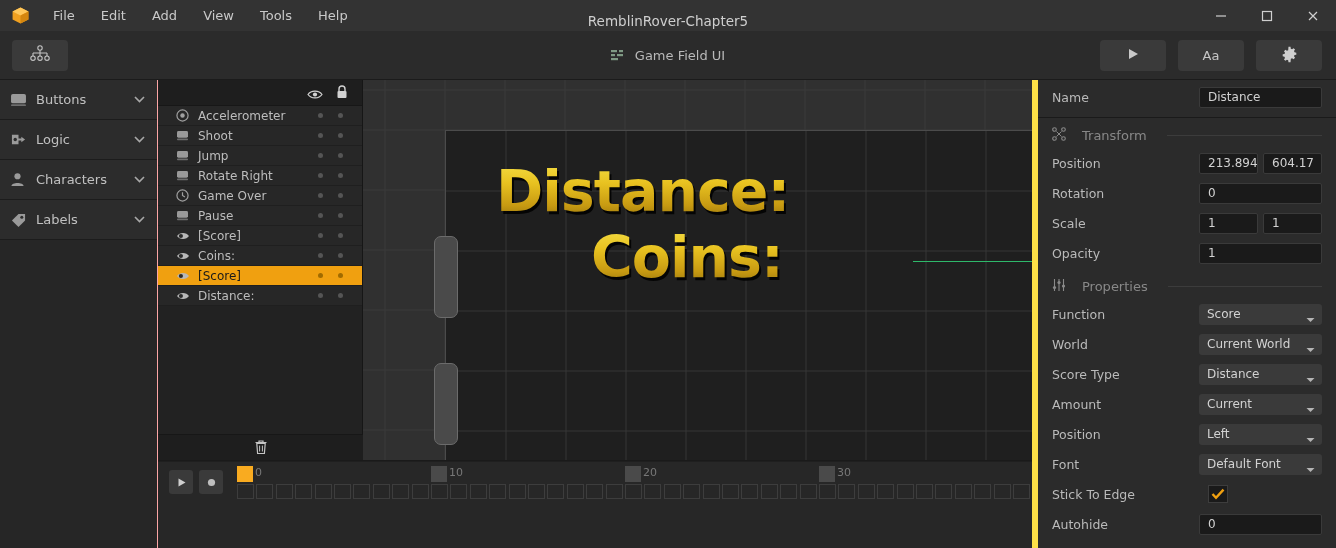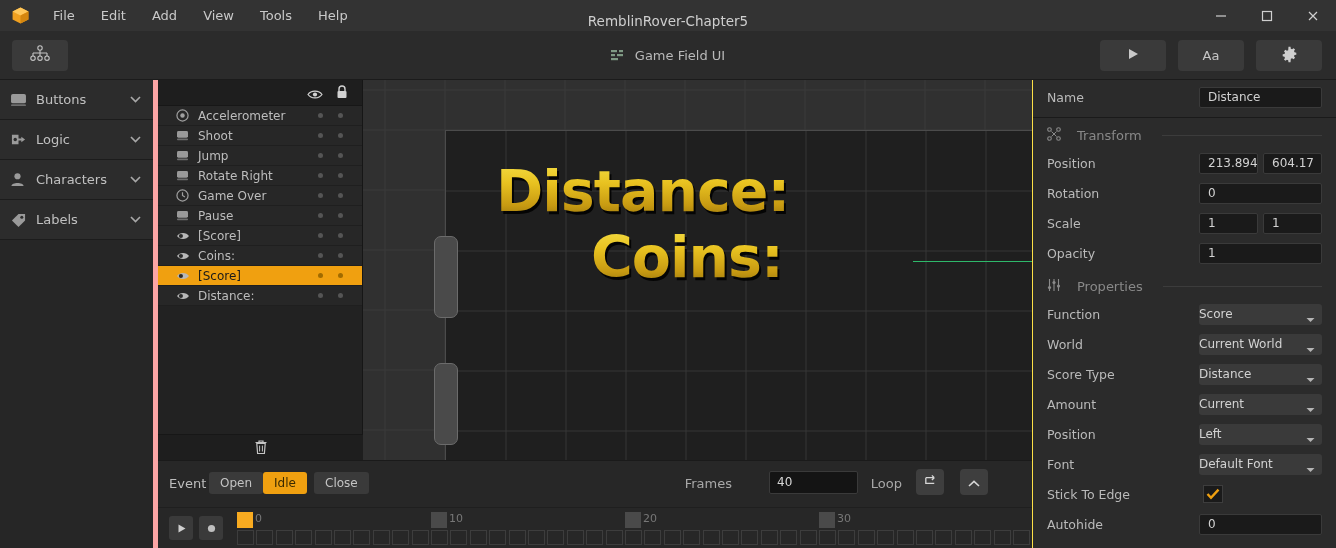--- a/index.html
+++ b/index.html
@@ -50,21 +50,21 @@
   .tb-right { position: absolute; right: 14px; top: 9px; display: flex; gap: 12px; }
   .tb-btn {
     width: 66px; height: 31px; background: #3a3a3a; border-radius: 4px;
     display: flex; align-items: center; justify-content: center;
     font-size: 13px; color: #c6c6c6;
   }
 
   
   .sidebar {
     position: absolute; left: 0; top: 80px; width: 158px; height: 468px;
-    background: #262626; border-right: 5px solid #fca5a5;
+    background: #262626; border-right: 1px solid #fca5a5;
   }
   .sb-item {
     position: relative; height: 40px; display: flex; align-items: center;
     padding: 0 10px; border-bottom: 1px solid #1c1c1c; background: #2c2c2c;
   }
   .sb-ico { width: 26px; display: flex; align-items: center; justify-content: flex-start; }
   .sb-label { flex: 1; font-size: 13px; color: #c0c0c0; }
   .sb-chev { width: 16px; display: flex; align-items: center; justify-content: center; }
   .sb-rest { background: #262626; height: 307px; }
 
@@ -168,41 +168,41 @@
   .tick-mark.first { background: #f9ab20; }
   .tick-lbl { position: absolute; top: 4px; font-size: 11px; color: #777; }
   .frame-cell {
     position: absolute; top: 22px; width: 17px; height: 15px;
     border: 1px solid #3d3d3d; background: transparent;
   }
 
   
   .props {
     position: absolute; left: 1032px; top: 80px; width: 304px; height: 468px;
-    background: #2b2b2b; border-left: 1px solid #fde047; overflow: hidden;
+    background: #2b2b2b; border-left: 6px solid #fde047; overflow: hidden;
   }
   .prop-row { position: relative; height: 30px; display: flex; align-items: center; padding: 0 14px; }
   .prop-lbl { font-size: 12.5px; color: #bababa; width: 150px; }
   .prop-field {
     background: #1a1a1a; border: 1px solid #3a3a3a; border-radius: 2px;
     height: 21px; line-height: 19px; font-size: 12px; color: #d2d2d2; padding-left: 8px;
   }
   .pf-full { width: 123px; }
   .pf-half { width: 59px; }
   .prop-inputs { position: absolute; right: 14px; display: flex; gap: 5px; }
   .sep { height: 1px; background: #1a1a1a; margin: 3px 0 4px 0; }
   .sect {
     position: relative; height: 26px; display: flex; align-items: center; padding: 0 14px; gap: 16px;
   }
   .sect-title { font-size: 13px; color: #888; }
   .sect-line { flex: 1; height: 1px; background: #3c3c3c; margin-left: 4px; }
   .dd {
     position: relative; background: #3a3a3a; border-radius: 3px;
     width: 123px; height: 21px; display: flex; align-items: center;
-    font-size: 12px; color: #d2d2d2;
+    padding-left: 8px; font-size: 12px; color: #d2d2d2;
   }
   .dd-arrow { position: absolute; right: 7px; top: 8px; }
   .chk {
     width: 20px; height: 18px; background: #1a1a1a; border: 1px solid #3d3d3d;
     display: flex; align-items: center; justify-content: center;
   }
 </style>
 </head>
 <body>
 
@@ -534,44 +534,20 @@
       <div class="side-btn b2"></div>
       <div class="game-text gt-distance">Distance:</div>
       <div class="game-text gt-coins">Coins:</div>
     </div>
 
     <div class="guide-h"></div>
 
   </div>
 
   <div class="timeline">
-    <div class="tl-row1">
-      <span class="tl-evt-lbl">Event</span>
-      <div class="tl-ebtn" style="left:51px;">Open</div>
-      <div class="tl-ebtn active" style="left:105px;">Idle</div>
-      <div class="tl-ebtn" style="left:156px;">Close</div>
-      <span class="tl-frames-lbl">Frames</span>
-      <div class="tl-frames-in">40</div>
-      <span class="tl-loop-lbl">Loop</span>
-      <div class="tl-loop-btn">
-        <span>
-          <svg width="15" height="15" viewBox="0 0 16 16">
-            <path d="M3 5 H12 M12 5 L9.5 2.5 M12 5 L9.5 7.5" stroke="#d6d6d6" stroke-width="1.4" fill="none"></path>
-            <path d="M3 5 V11 H12" stroke="#d6d6d6" stroke-width="1.4" fill="none"></path>
-          </svg>
-        </span>
-      </div>
-      <div class="tl-up-btn">
-        <span>
-          <svg width="12" height="8" viewBox="0 0 12 8">
-              <path d="M1 6 L6 1.4 L11 6" stroke="#d6d6d6" stroke-width="1.6" fill="none"></path>
-            </svg>
-        </span>
-      </div>
-    </div>
     <div class="tl-row2">
       <div class="tl-play">
         <span>
           <svg width="11" height="11" viewBox="0 0 11 11">
               <path d="M2.5 1.5 L9.5 5.5 L2.5 9.5 Z" fill="#cfcfcf"></path>
             </svg>
         </span>
       </div>
       <div class="tl-rec">
         <span>

